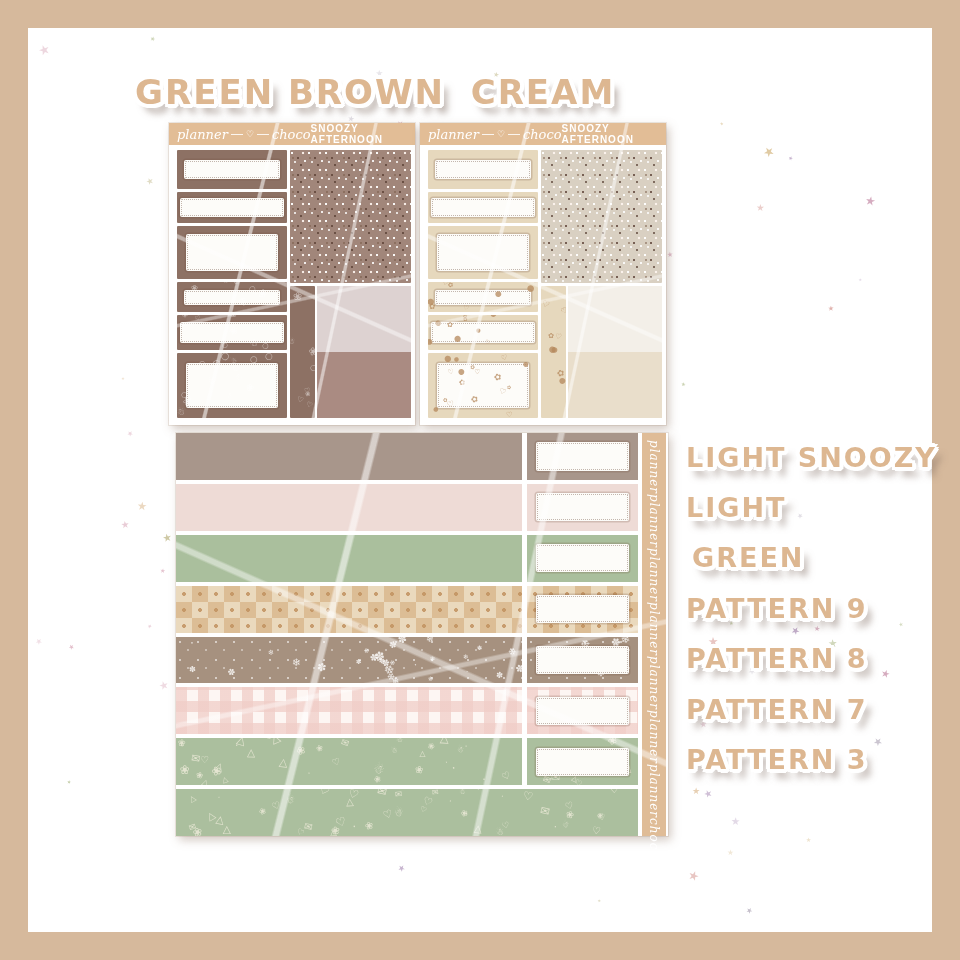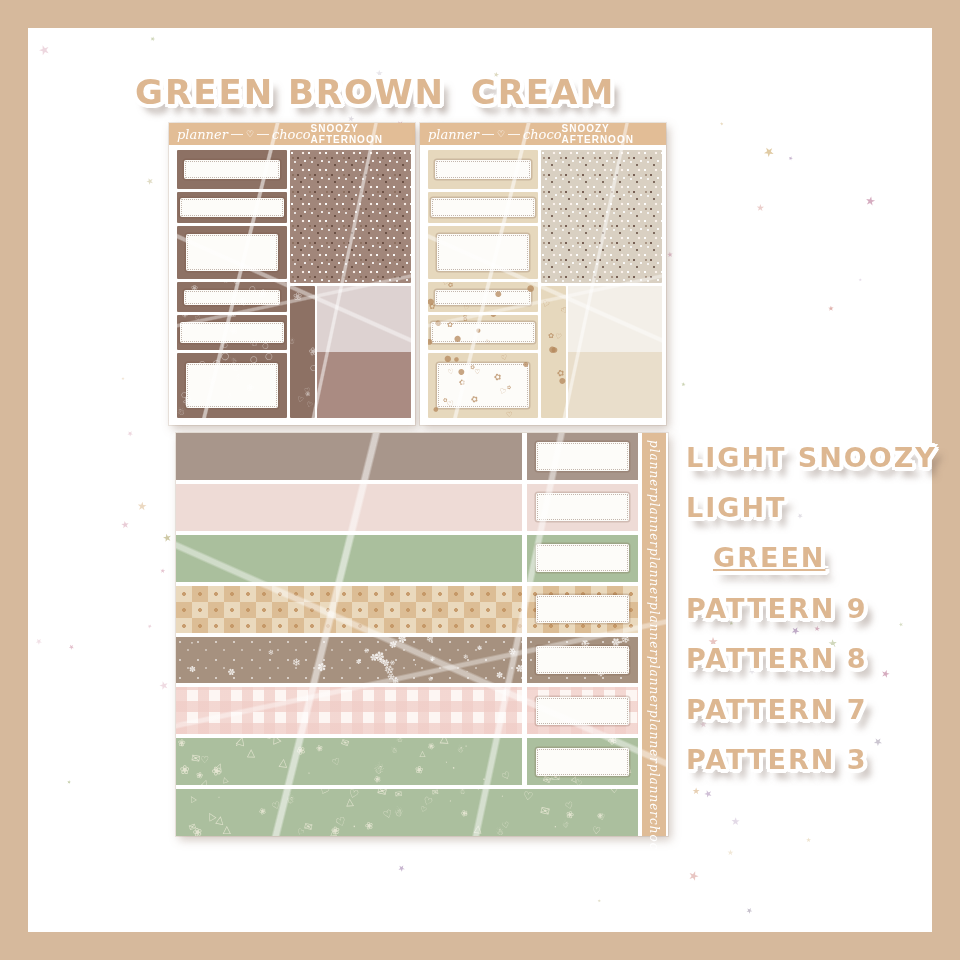--- a/index.html
+++ b/index.html
@@ -567,19 +567,19 @@
         <span class="vword">planner</span>
         <span class="vword">planner</span>
         <span class="vword">choco</span>
       </div>
     <div class="sheen"></div>
   </div>
 
   <div id="side-labels">
       <div class="bubble side-label" style="left: 658px; top: 410px;">LIGHT SNOOZY</div>
       <div class="bubble side-label" style="left: 658px; top: 460.4px;">LIGHT</div>
-      <div class="bubble side-label" style="left: 685px; top: 510.8px; text-decoration: underline;">GREEN</div>
+      <div class="bubble side-label" style="left: 664px; top: 510.8px;">GREEN</div>
       <div class="bubble side-label" style="left: 658px; top: 561.2px;">PATTERN 9</div>
       <div class="bubble side-label" style="left: 658px; top: 611.6px;">PATTERN 8</div>
       <div class="bubble side-label" style="left: 658px; top: 662px;">PATTERN 7</div>
       <div class="bubble side-label" style="left: 658px; top: 712.4px;">PATTERN 3</div>
     </div>
 </div>
 
 </body></html>

